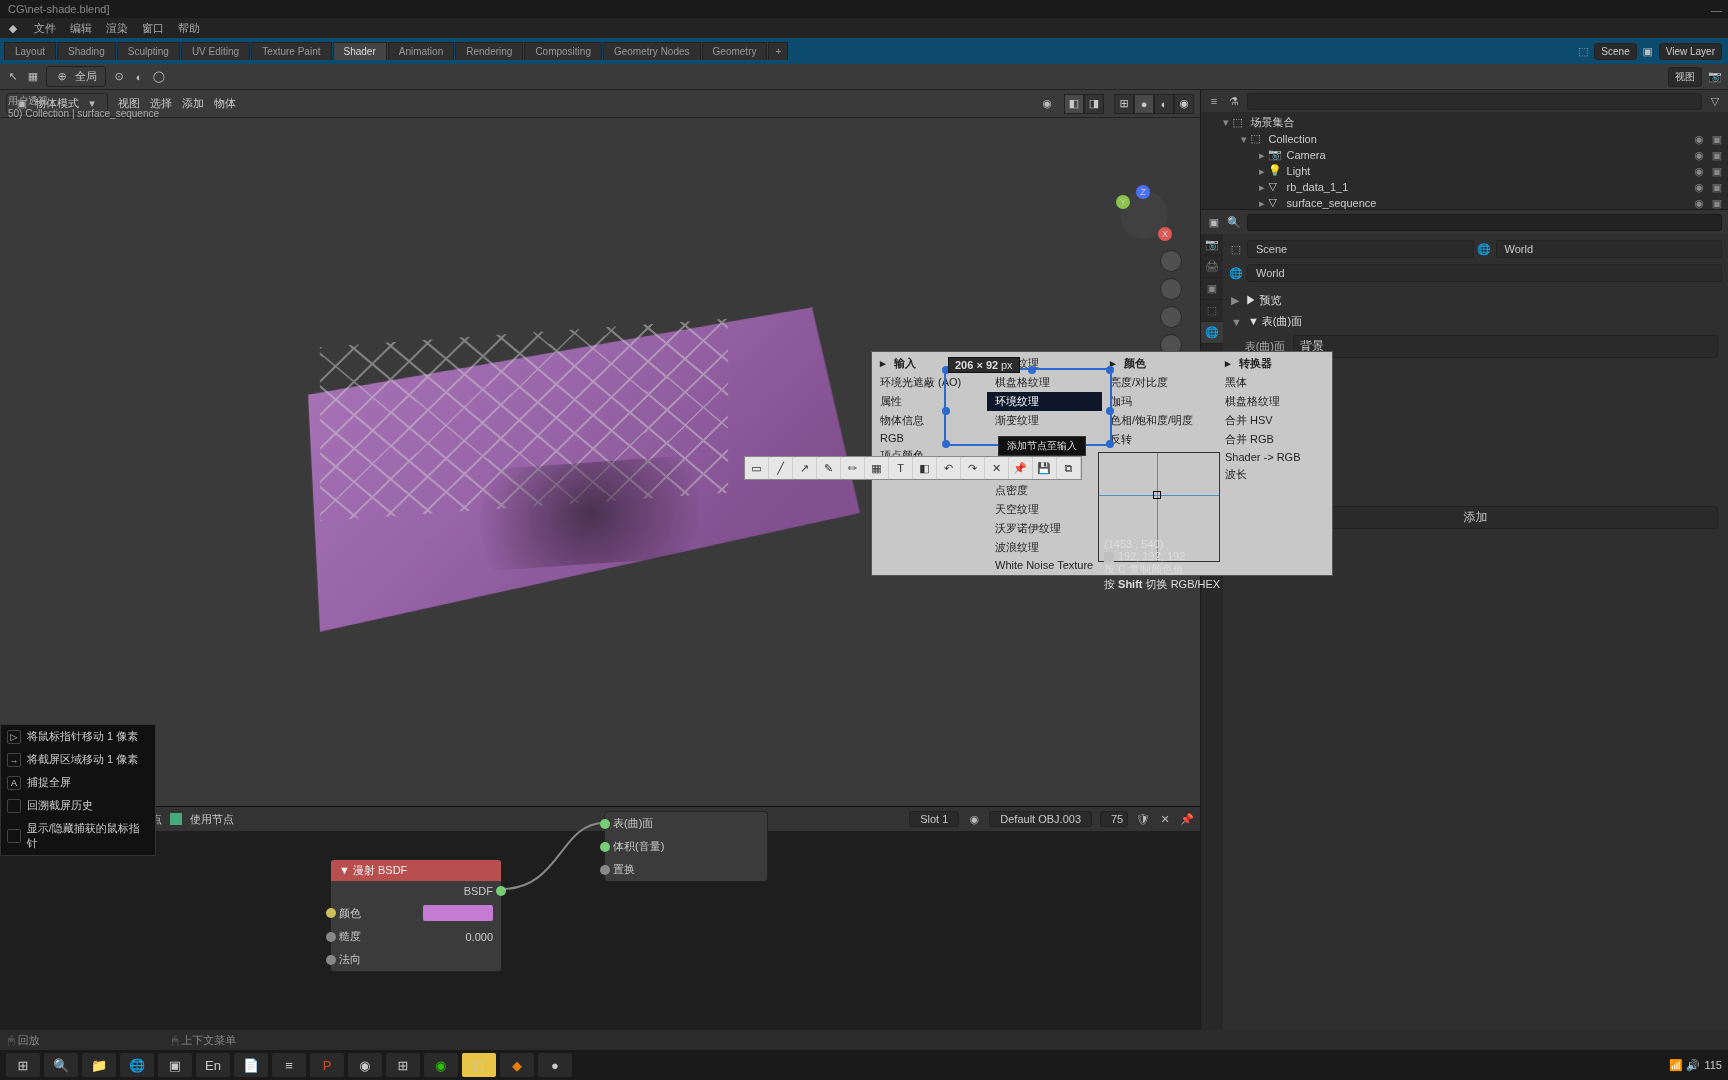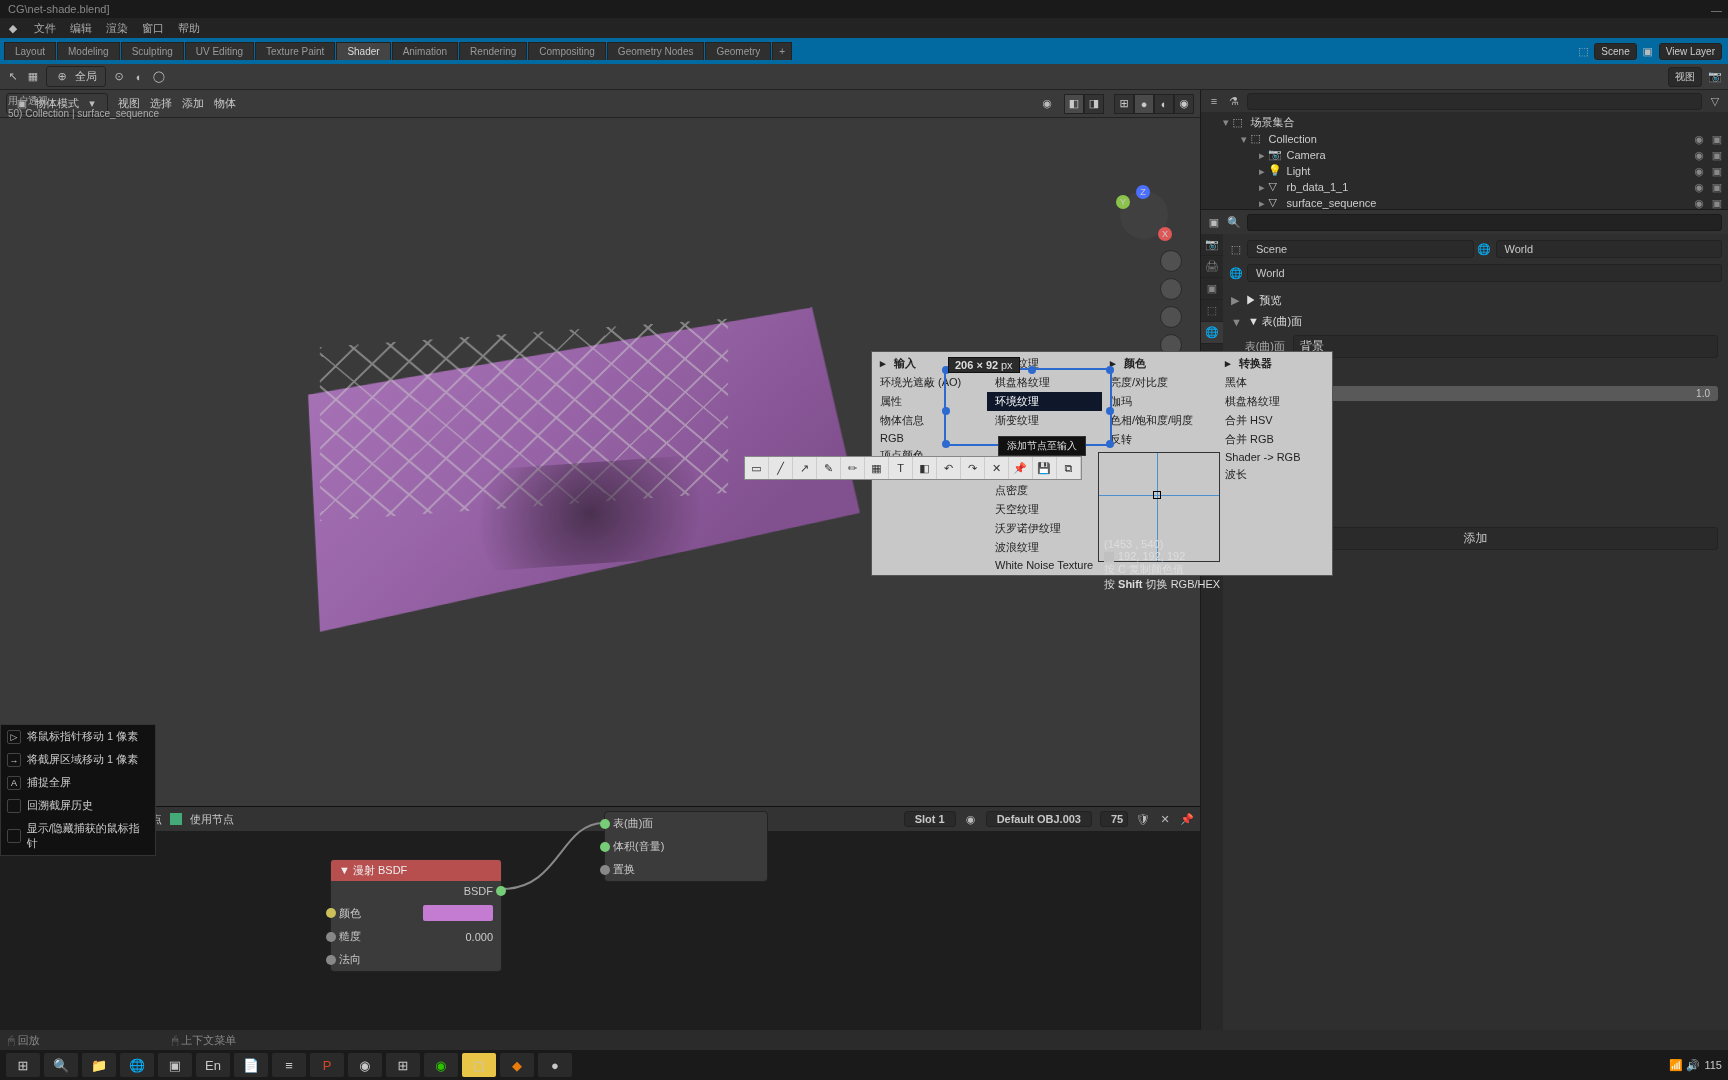--- a/index.html
+++ b/index.html
@@ -1,20 +1,20 @@
 <!DOCTYPE html>
 <html><head>
 <meta charset="utf-8">
 <style>
 * { margin: 0; padding: 0; box-sizing: border-box; font-family: sans-serif; font-size: 11px; user-select: none; }
 body { background: #2b2b2b; width: 1728px; height: 1080px; overflow: hidden; color: #c8c8c8; position: relative; }
 .titlebar { height: 18px; background: #1a1a1a; color: #888; padding: 2px 8px; display: flex; align-items: center; }
 .menubar { height: 20px; background: #232323; display: flex; align-items: center; padding: 0 6px; gap: 14px; color: #aaa; }
 .menubar span { cursor: default; }
-.tabbar { height: 26px; background: #0369a1; display: flex; align-items: center; padding: 0 4px; position: relative; }
+.tabbar { height: 26px; background: #0c4a6e; display: flex; align-items: center; padding: 0 4px; position: relative; }
 .tab { padding: 3px 10px; color: #999; background: #2f2f2f; border: 1px solid #222; border-bottom: none; margin-right: 1px; font-size: 10px; }
 .tab.active { background: #444; color: #ddd; }
 .tab.add { padding: 3px 6px; }
 .tabbar .right { position: absolute; right: 6px; display: flex; gap: 4px; align-items: center; }
 .field { background: #2a2a2a; border: 1px solid #222; padding: 2px 6px; border-radius: 3px; color: #ccc; font-size: 10px; }
 .topbar2 { height: 26px; background: #3a3a3a; display: flex; align-items: center; padding: 0 6px; gap: 6px; border-bottom: 1px solid #222; }
 .mode-dd { display: inline-flex; align-items: center; background: #3a3a3a; border: 1px solid #222; padding: 2px 8px; border-radius: 3px; gap: 6px; }
 .ico { width: 14px; height: 14px; display: inline-flex; align-items: center; justify-content: center; font-size: 11px; color: #bbb; }
 .main { display: flex; height: 996px; }
 .left-col { width: 1200px; display: flex; flex-direction: column; }
@@ -35,21 +35,21 @@
 .gizmo .ax-x { background: #e05757; top: 42px; right: 2px; }
 .gizmo-btns { position: absolute; top: 160px; right: 18px; display: flex; flex-direction: column; gap: 6px; }
 .gizmo-btns .gb { width: 22px; height: 22px; border-radius: 50%; background: #505050; border: 1px solid #2a2a2a; }
 .mesh-vis { position: absolute; left: 260px; top: 220px; width: 600px; height: 320px; transform: skewY(-4deg) rotateX(25deg); }
 .mesh-vis .plane { position: absolute; width: 100%; height: 100%; background: linear-gradient(135deg, #b87dc9 0%, #a66bb8 40%, #8a5299 80%); clip-path: polygon(8% 18%, 92% 0%, 100% 72%, 10% 100%); opacity: 0.88; }
 .mesh-vis .wire { position: absolute; width: 68%; height: 60%; left: 10%; top: 2%; background: repeating-linear-gradient(135deg, #ccc 0 2px, transparent 2px 26px), repeating-linear-gradient(45deg, #ccc 0 2px, transparent 2px 26px); opacity: 0.5; }
 .mesh-vis .dark { position: absolute; left: 30%; top: 48%; width: 50%; height: 35%; background: radial-gradient(circle, rgba(30,20,30,0.6) 0%, transparent 70%); }
 .node-editor { height: 280px; background: #1e1e1e; position: relative; border-top: 1px solid #111; }
 .ne-header { height: 24px; background: #333; display: flex; align-items: center; padding: 0 6px; gap: 8px; font-size: 10px; }
 .ne-header .spacer { flex: 1; }
-.ne-header .slot { background: #2a2a2a; border: 1px solid #222; padding: 1px 10px; border-radius: 3px; font-weight: bold; }
+.ne-header .slot { background: #2a2a2a; border: 1px solid #222; padding: 1px 10px; border-radius: 3px; }
 .ne-header .chk { width: 12px; height: 12px; background: #4a7; }
 .node { position: absolute; background: #3b3b3b; border: 1px solid #222; border-radius: 4px; font-size: 11px; }
 .node .nh { background: #b84f4f; padding: 3px 8px; border-radius: 3px 3px 0 0; color: #eee; }
 .node .row { padding: 4px 8px; display: flex; align-items: center; justify-content: space-between; position: relative; }
 .node .sock { width: 10px; height: 10px; border-radius: 50%; position: absolute; }
 .node .sock.out { right: -5px; background: #7c7; }
 .node .sock.in { left: -5px; background: #888; }
 .node .sock.col { background: #ccc05a; }
 .node .colorbox { width: 70px; height: 16px; background: #c47cd2; border-radius: 2px; }
 .node .valbox { width: 70px; text-align: right; color: #ccc; }
@@ -133,21 +133,21 @@
   <span class="ico">◆</span>
   <span>文件</span>
   <span>编辑</span>
   <span>渲染</span>
   <span>窗口</span>
   <span>帮助</span>
 </div>
 
 <div class="tabbar">
   <div class="tab">Layout</div>
-  <div class="tab">Modeling</div>
+  <div class="tab">Shading</div>
   <div class="tab">Sculpting</div>
   <div class="tab">UV Editing</div>
   <div class="tab">Texture Paint</div>
   <div class="tab active">Shader</div>
   <div class="tab">Animation</div>
   <div class="tab">Rendering</div>
   <div class="tab">Compositing</div>
   <div class="tab">Geometry Nodes</div>
   <div class="tab">Geometry</div>
   <div class="tab add">+</div>
@@ -404,24 +404,20 @@
           </div>
         <div class="panel-row">
             <span class="pl">表(曲)面</span>
             <span class="dd">背景</span>
           </div>
         <div class="panel-row">
             <span class="pl">颜色</span>
             <span class="colorsw"></span>
             <span class="ico" style="margin-left:4px">●</span>
           </div>
-        <div class="panel-row">
-            <span class="pl"></span>
-            <span class="num">1.0</span>
-          </div>
         <div class="panel-row" style="margin-top:120px">
             <span class="dd" style="text-align:center">添加</span>
           </div>
       </div>
     </div>
   </div>
 </div>
 
 <div class="add-menu">
   <div class="col">

